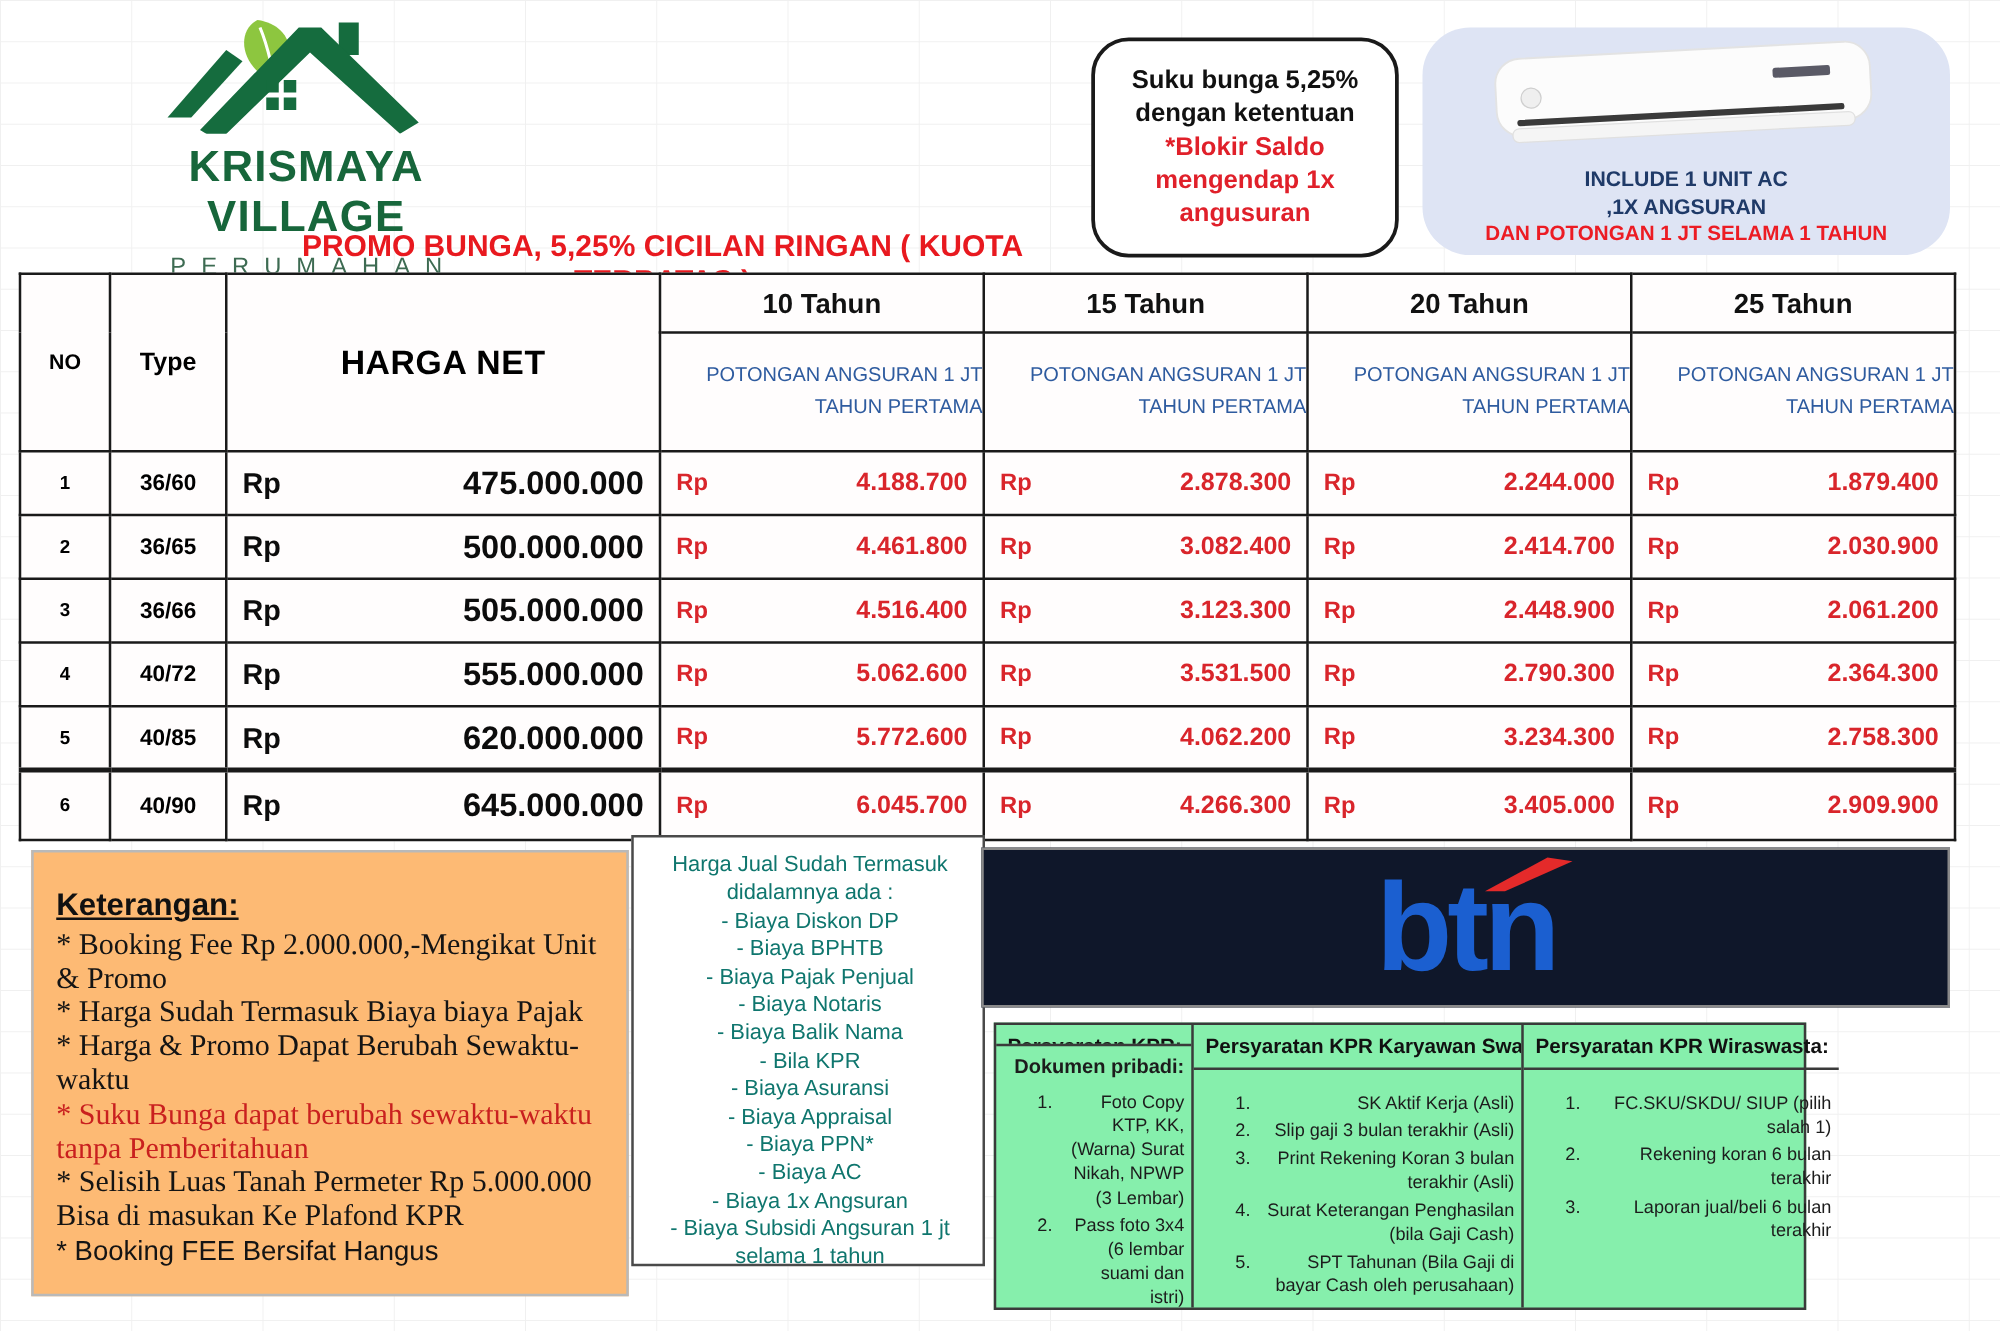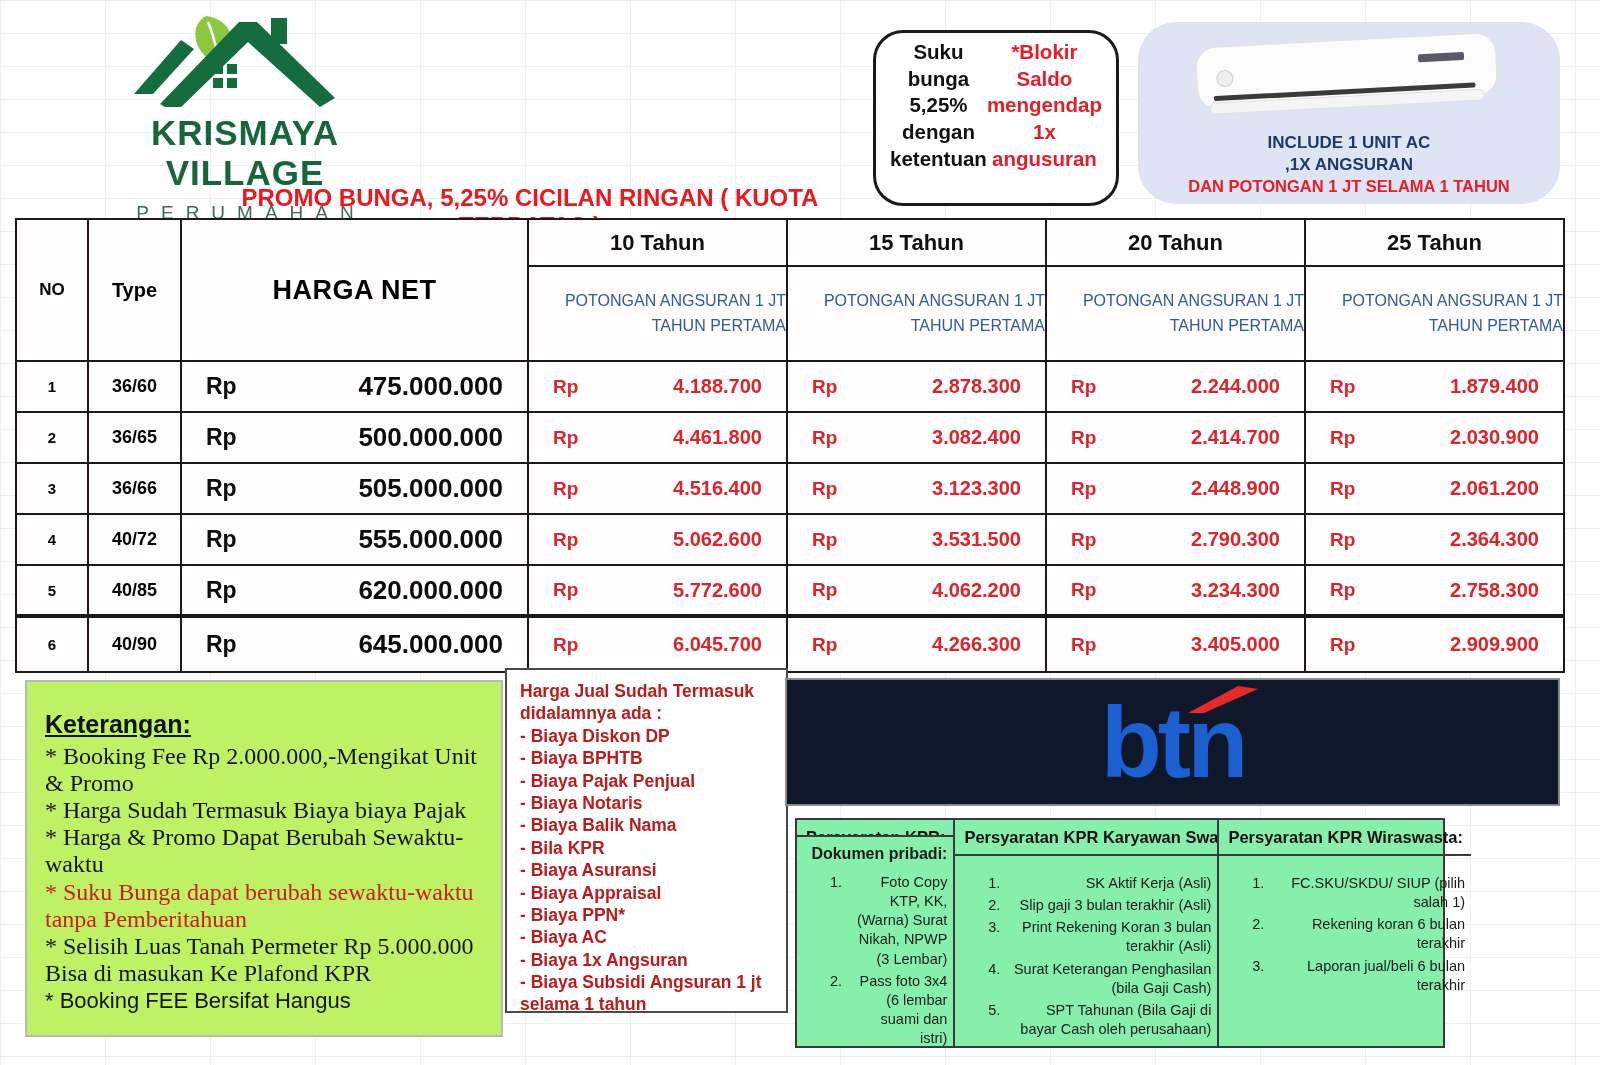--- a/index.html
+++ b/index.html
@@ -28,21 +28,21 @@
   
   .promo-heading{
     left:180px;top:184px;width:700px;text-align:center;
     color:#e8191f;font-weight:bold;font-size:24px;letter-spacing:0px;
   }
 
   
   .rate-bubble{
     left:873px;top:30px;width:246px;height:176px;
     background:#fff;border:3px solid #1a1a1a;border-radius:30px;
-    display:flex;flex-direction:row;justify-content:center;text-align:center;
+    display:flex;flex-direction:column;justify-content:center;text-align:center;
     padding:6px 26px;box-sizing:border-box;
     font-weight:bold;font-size:20.5px;line-height:1.3;
   }
   .bubble-black{color:#111;}
   .bubble-red{color:#e0202a;}
 
   
   .ac-box{
     left:1138px;top:22px;width:422px;height:182px;
     background:#dee4f4;border-radius:38px;
@@ -68,43 +68,43 @@
   .th-type{font-size:20px;font-weight:bold;}
   .th-price{font-size:27px;font-weight:bold;letter-spacing:.5px;}
   .tenor-h{font-size:22px;font-weight:bold;color:#111;}
   .tenor-sub{
     font-size:16px;font-weight:normal;color:#2e5b9f;
     line-height:1.55;padding:0 26px;text-align:right;vertical-align:middle;
   }
   .c-no{text-align:center;font-weight:bold;font-size:15px;}
   .c-type{text-align:center;font-weight:bold;font-size:18px;}
   .c-price{font-weight:bold;color:#0c0c0c;}
-  .flexcell{display:flex;justify-content:space-between;align-items:center;padding:0 24px;gap:11px;}
+  .flexcell{display:flex;justify-content:space-between;align-items:center;padding:0 12px;gap:11px;}
   .c-price .rp{font-size:23px;} .c-price .val{font-size:26px;}
   .c-tenor{font-weight:bold;color:#d9252b;}
   .c-tenor .rp{font-size:19px;} .c-tenor .val{font-size:20px;}
 
   
   .keterangan{
     left:25px;top:680px;width:478px;height:357px;
-    background:#bef264;border:2px solid #b9b9b9;box-sizing:border-box;
+    background:#fdba74;border:2px solid #b9b9b9;box-sizing:border-box;
     padding:28px 16px 0 18px;
   }
   .ket-title{font-size:25px;font-weight:bold;text-decoration:underline;color:#111;margin-bottom:4px;}
   .ket-item{font-family:"Liberation Serif",serif;font-size:24px;line-height:1.13;color:#141414;}
   .ket-item.serif-red{color:#c9201f;}
   .ket-item.sans{font-family:"Liberation Sans",sans-serif;font-size:22px;margin-top:2px;}
 
   
   .inclusions{
     left:505px;top:668px;width:283px;height:345px;
     background:#fff;border:2.5px solid #4a4a4a;box-sizing:border-box;
     padding:10px 10px 0 13px;
   }
-  .inc-title,.inc-item{font-size:17.5px;font-weight:bold;color:#b91c1c;line-height:1.28;}
+  .inc-title,.inc-item{font-size:17.5px;font-weight:normal;color:#0f766e;line-height:1.28;text-align:center;}
 
   
   .btn-box{
     left:785px;top:678px;width:775px;height:128px;
     background:#0f172a;border:2px solid #8a8a8a;box-sizing:border-box;
     display:flex;align-items:center;justify-content:center;
   }
   .btn-logo{position:relative;display:inline-block;line-height:.85;}
   .btn-text{
     font-size:100px;font-weight:bold;color:#1b5fd0;letter-spacing:-4px;

